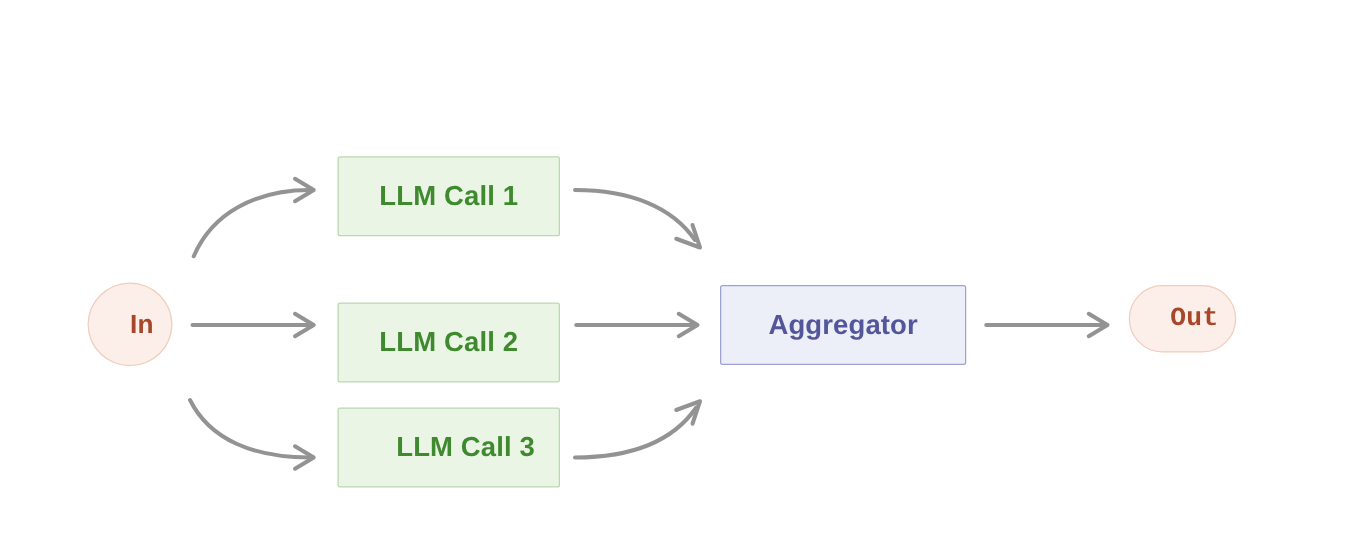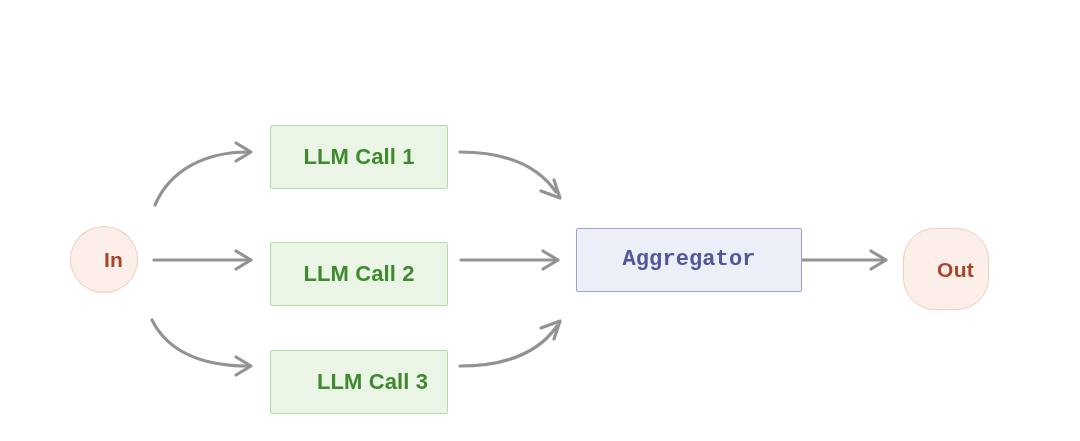--- a/index.html
+++ b/index.html
@@ -50,51 +50,51 @@
     letter-spacing: .2px;
     margin-left: 19px;
   }
   #node-in {
     left: 70px; top: 226px;
     width: 68px; height: 67px;
     border-radius: 50%;
   }
   #node-out {
     left: 903px; top: 228px;
-    width: 86px; height: 82px;
+    width: 86px; height: 54px;
     border-radius: 32px;
+    font-family: Liberation Mono, monospace;
   }
 
   
   .llm-box {
     background: #eaf5e6;
     border: 1.4px solid #b9d9ad;
     border-radius: 2px;
     width: 178px;
     height: 64px;
     left: 270px;
   }
   .llm-box .node-label {
     color: #3f8a2e;
     font-weight: bold;
     font-size: 22px;
     letter-spacing: .1px;
   }
   #node-llm-1 { top: 125px; }
   #node-llm-2 { top: 228px; margin-top: 14px; }
-  #node-llm-3 { top: 350px; padding-left: 27px; }
+  #node-llm-3 { top: 326px; padding-left: 27px; }
 
   
   #node-aggregator {
     left: 576px; top: 228px;
-    width: 226px; height: 64px;
+    width: 197px; height: 64px;
     background: #eceef8;
     border: 1.4px solid #9ea2cf;
     border-radius: 2px;
-    font-family: Liberation Mono, monospace;
   }
   #node-aggregator .node-label {
     color: #53569b;
     font-weight: bold;
     font-size: 22px;
     letter-spacing: .1px;
   }
 </style>
 </head>
 <body>

